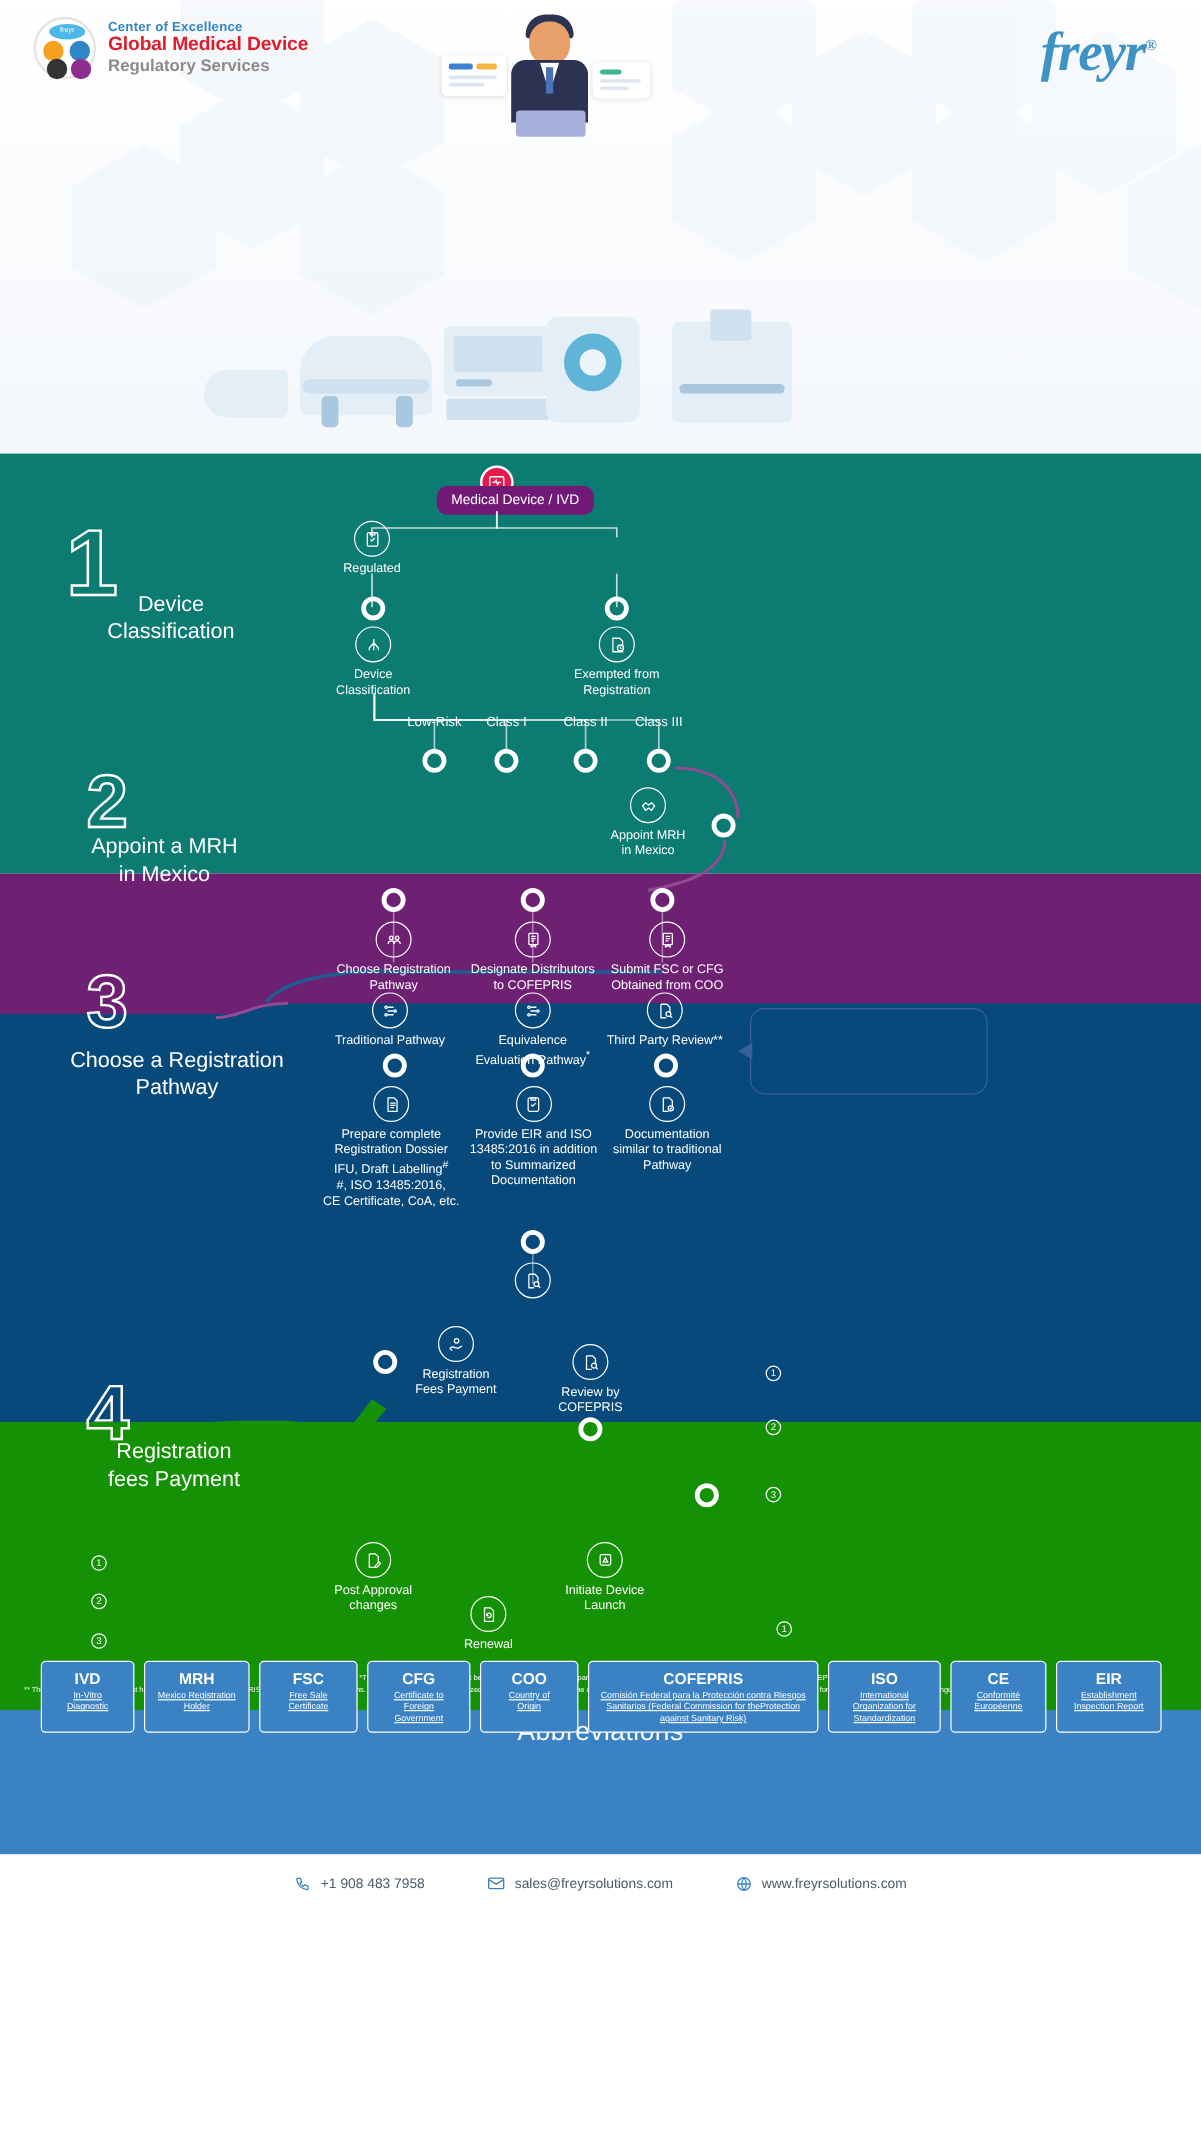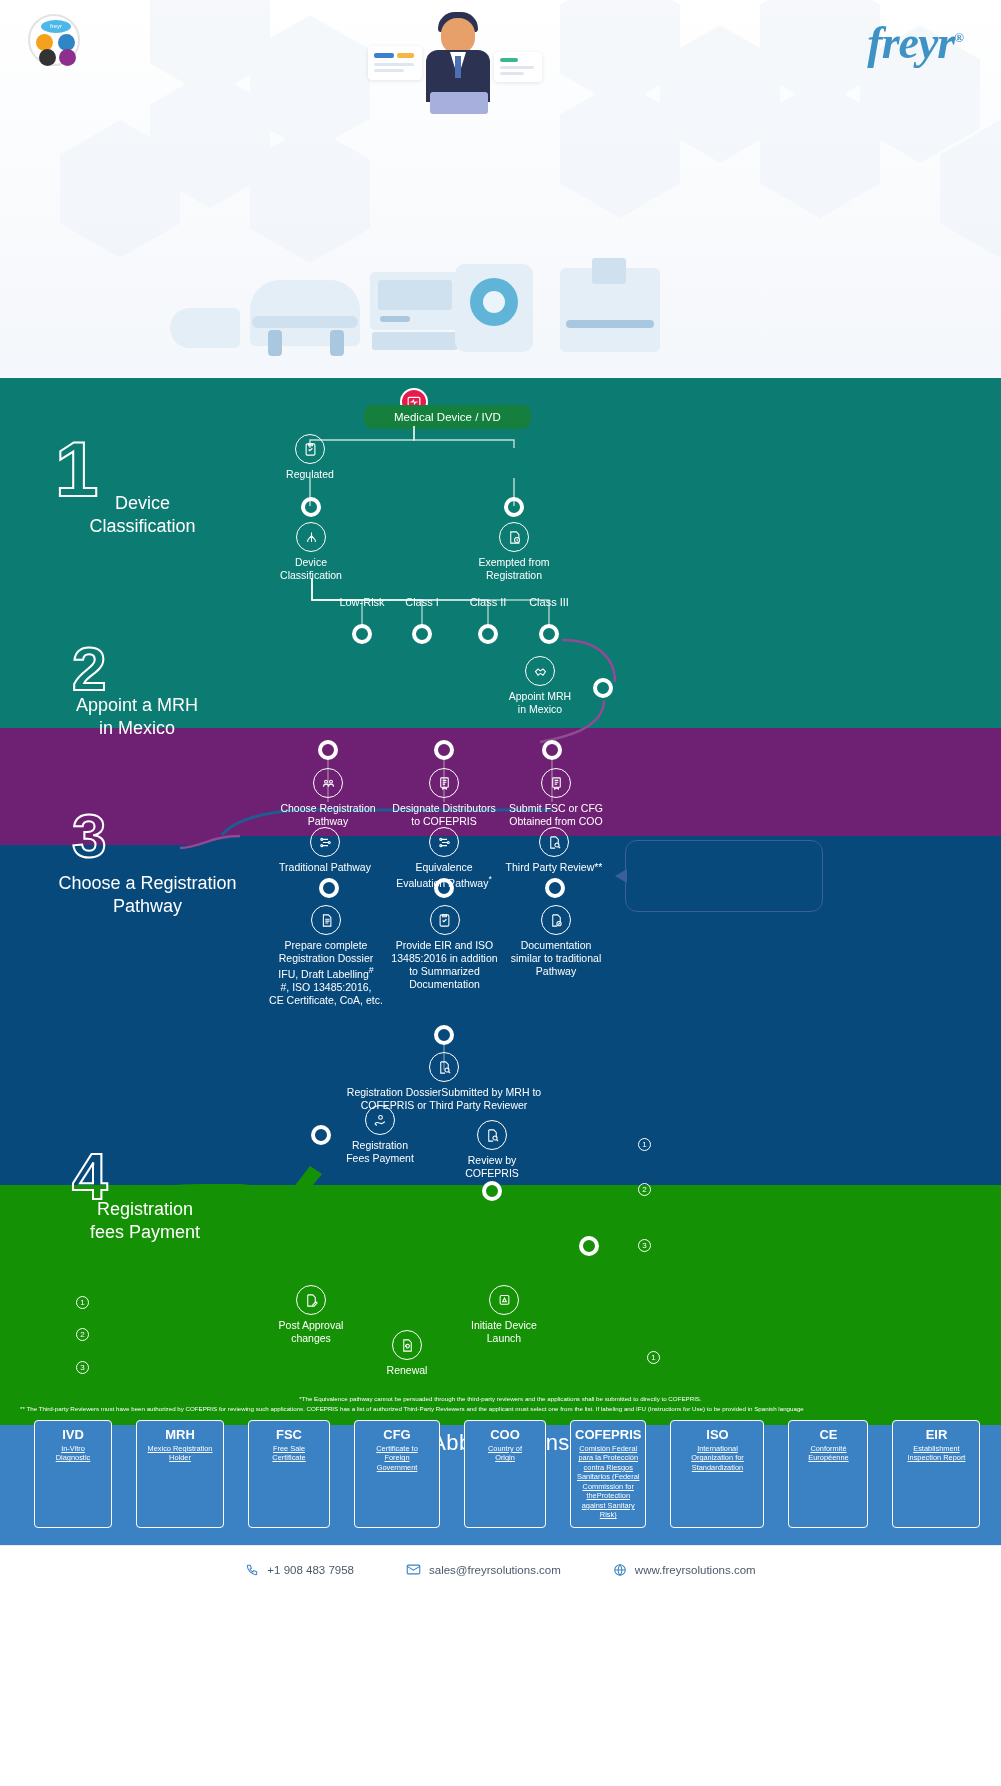--- a/index.html
+++ b/index.html
@@ -108,22 +108,22 @@
     width:30px; height:30px; border-radius:50%; border:1.6px solid #fff;
     margin:0 auto 4px; display:flex; align-items:center; justify-content:center;
     font-size:14px; line-height:1;
   }
   .node .lb { font-size:10.5px; line-height:1.25; }
   .ring {
     position:absolute; width:20px; height:20px; border-radius:50%;
     border:4.5px solid #ffffff; margin-left:-10px; margin-top:-10px;
   }
   .pill {
-    position:absolute; background:#15803d; color:#fff; border-radius:9px;
-    font-size:11.5px; padding:6px 30px; white-space:nowrap;
+    position:absolute; background:#701a75; color:#fff; border-radius:9px;
+    font-size:11.5px; padding:6px 12px; white-space:nowrap;
   }
   .pill-icon {
     position:absolute; width:28px; height:28px; border-radius:50%;
     background:#e8194b; border:2px solid #fff; display:flex;
     align-items:center; justify-content:center; font-size:13px; color:#fff;
   }
   .class-lab { position:absolute; color:#fff; font-size:11px; text-align:center; width:90px; margin-left:-45px; }
 
   .callout {
     position:absolute; border:1.5px solid #3b5f97; border-radius:12px;
@@ -148,22 +148,22 @@
   
   .abbr-band {
     position:absolute; left:0; top:1425px; width:1001px; height:120px;
     background:#3b82c4;
   }
   .abbr-title {
     position:absolute; top:1430px; left:0; width:1001px; text-align:center;
     color:#fff; font-size:22px; letter-spacing:.4px;
   }
   .abbr-row {
-    position:absolute; top:1420px; left:34px; width:934px;
-    display:flex; gap:24px; align-items:stretch;
+    position:absolute; top:1384px; left:34px; width:934px;
+    display:flex; gap:8px; align-items:stretch;
   }
   .abbr-card {
     border:1px solid #ffffff; border-radius:4px; background:#3b82c4;
     color:#fff; text-align:center; padding:6px 4px 7px;
     display:flex; flex-direction:column; justify-content:flex-start;
     min-height:53px;
   }
   .abbr-card .ab { font-size:13px; font-weight:bold; margin-bottom:2px; }
   .abbr-card .fl { font-size:7.4px; line-height:1.28;text-decoration:underline; }
 
@@ -201,20 +201,25 @@
       <span style="left:940px;top:120px"></span>
     </div>
 
     <div class="logo-wrap">
       <div class="logo-circle">
         <i class="lc-top">freyr</i>
         <i class="lc-o"></i>
         <i class="lc-b"></i>
         <i class="lc-k"></i>
         <i class="lc-p"></i>
+      </div>
+      <div class="logo-text">
+        <div class="l1">Center of Excellence</div>
+        <div class="l2">Global Medical Device</div>
+        <div class="l3">Regulatory Services</div>
       </div>
     </div>
 
     <div class="freyr-logo">
       <span>freyr</span><sup>®</sup>
     </div>
 
     <div class="person">
       <div class="p-hair"></div>
       <div class="p-head"></div>
@@ -488,21 +493,20 @@
 
   <div class="node" style="left:444px;top:1052px;width:330px;margin-left:-165px;">
     <div class="ic">
       <svg width="15" height="15" viewBox="0 0 24 24" fill="none" stroke="#fff" stroke-width="1.7">
         <path d="M6 3h8l4 4v8"></path>
           <path d="M6 3v18h7"></path>
           <circle cx="16" cy="16" r="3.3"></circle>
           <path d="M18.4 18.4L21 21"></path>
       </svg>
     </div>
-    <div class="lb">Registration DossierSubmitted by MRH to<br>COFEPRIS or Third Party Reviewer</div>
   </div>
 
   <div class="band band-4"></div>
   <div class="band" style="top:1425px;height:0;"></div>
   <div class="band" style="top:1380px;height:45px;background:#159106;"></div>
 
   <svg style="position:absolute;left:0;top:1150px;width:1001px;height:60px;pointer-events:none">
     <path d="M0 48 L60 48 C120 48 150 34 200 34 L240 34 L260 36 L1001 36 L1001 60 L0 60 Z" fill="#159106"></path>
     <path d="M276 60 L310 16 L322 24 L292 60 Z" fill="#159106"></path>
   </svg>

